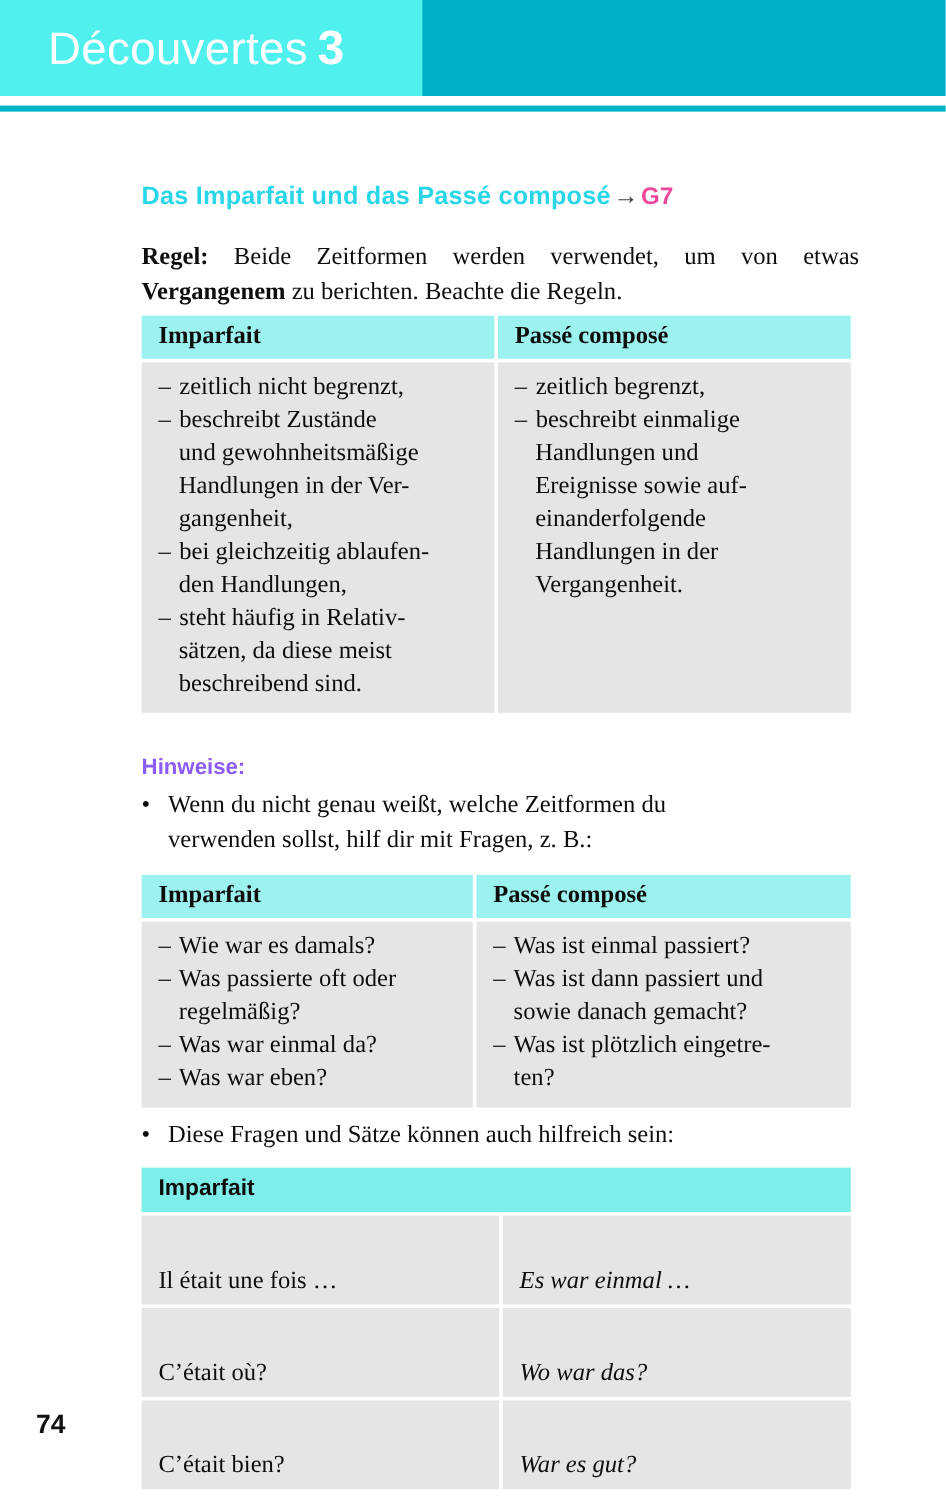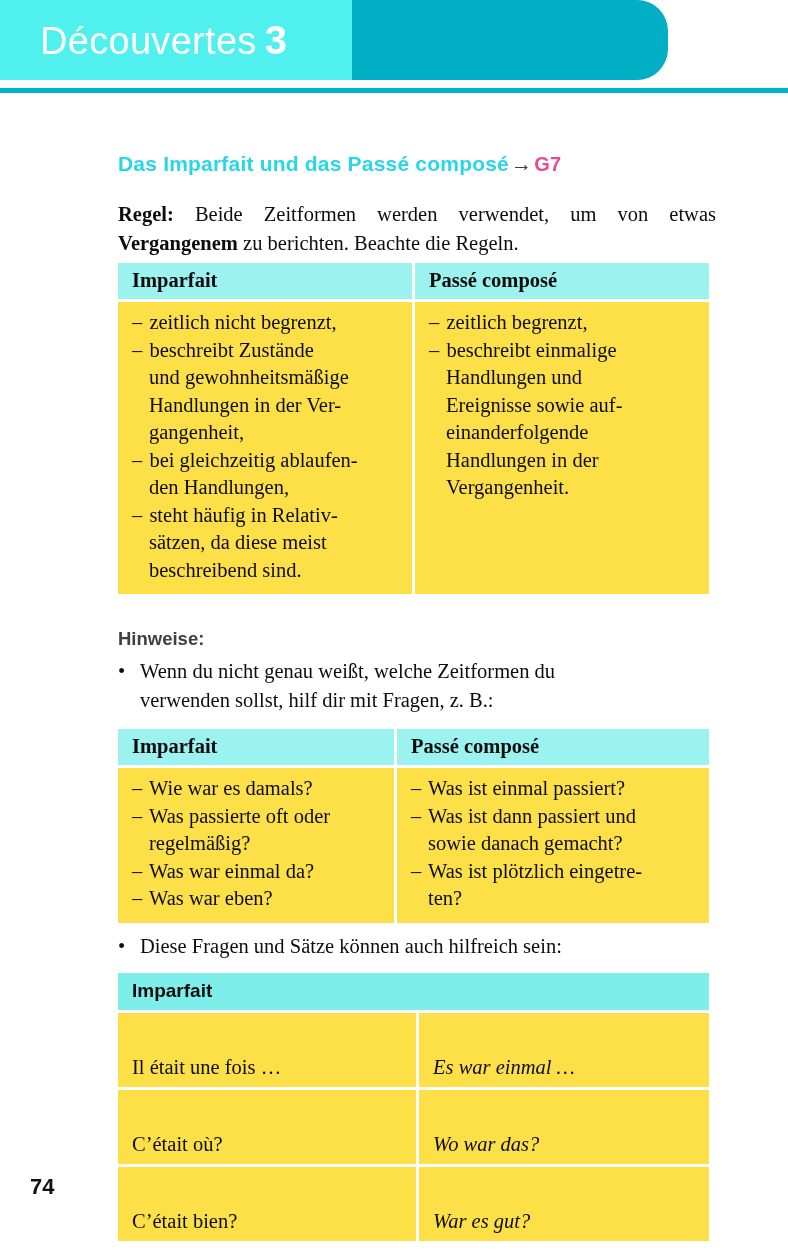--- a/index.html
+++ b/index.html
@@ -13,23 +13,22 @@
     position: relative;
     font-family: "Liberation Serif", serif;
     color: #0d0d0d;
     overflow: hidden;
   }
 
   
   .header-band {
     position: absolute;
     left: 0; top: 0;
-    width: 668px; height: 80px;
+    width: 788px; height: 80px;
     background: #00aec6;
-    border-radius: 31px;
   }
   .header-left {
     position: absolute;
     left: 0; top: 0;
     width: 352px; height: 80px;
     background: #4ff0ee;
   }
   .header-title {
     position: absolute;
     left: 40px; top: 18px;
@@ -92,21 +91,21 @@
   .rule-para b { font-weight: bold; }
 
   
   .tbl {
     position: absolute;
     border-collapse: separate;
     border-spacing: 3px;
     background: #ffffff;
   }
   .tbl td {
-    background: #fde047;
+    background: #e5e5e5;
     vertical-align: top;
     padding: 7px 12px 10px 14px;
   }
   .tbl td.hdr {
     background: #9bf2ee;
     font-weight: bold;
     font-size: 20.5px;
     padding: 6px 12px 7px 14px;
     white-space: nowrap;
   }
@@ -154,21 +153,21 @@
   #table3 .c2 { width: 264px; }
   #table3 td { padding: 7px 12px 8px 14px; }
 
   
   .hinweise-label {
     position: absolute;
     left: 118px; top: 628px;
     font-family: "Liberation Sans", sans-serif;
     font-size: 18.5px;
     font-weight: bold;
-    color: #404040;
+    color: #8b5cf6;
   }
   .bullet-para {
     position: absolute;
     font-size: 20.5px;
     line-height: 29px;
   }
   .bullet-para .bul {
     position: absolute;
     left: 0; top: 0;
   }

